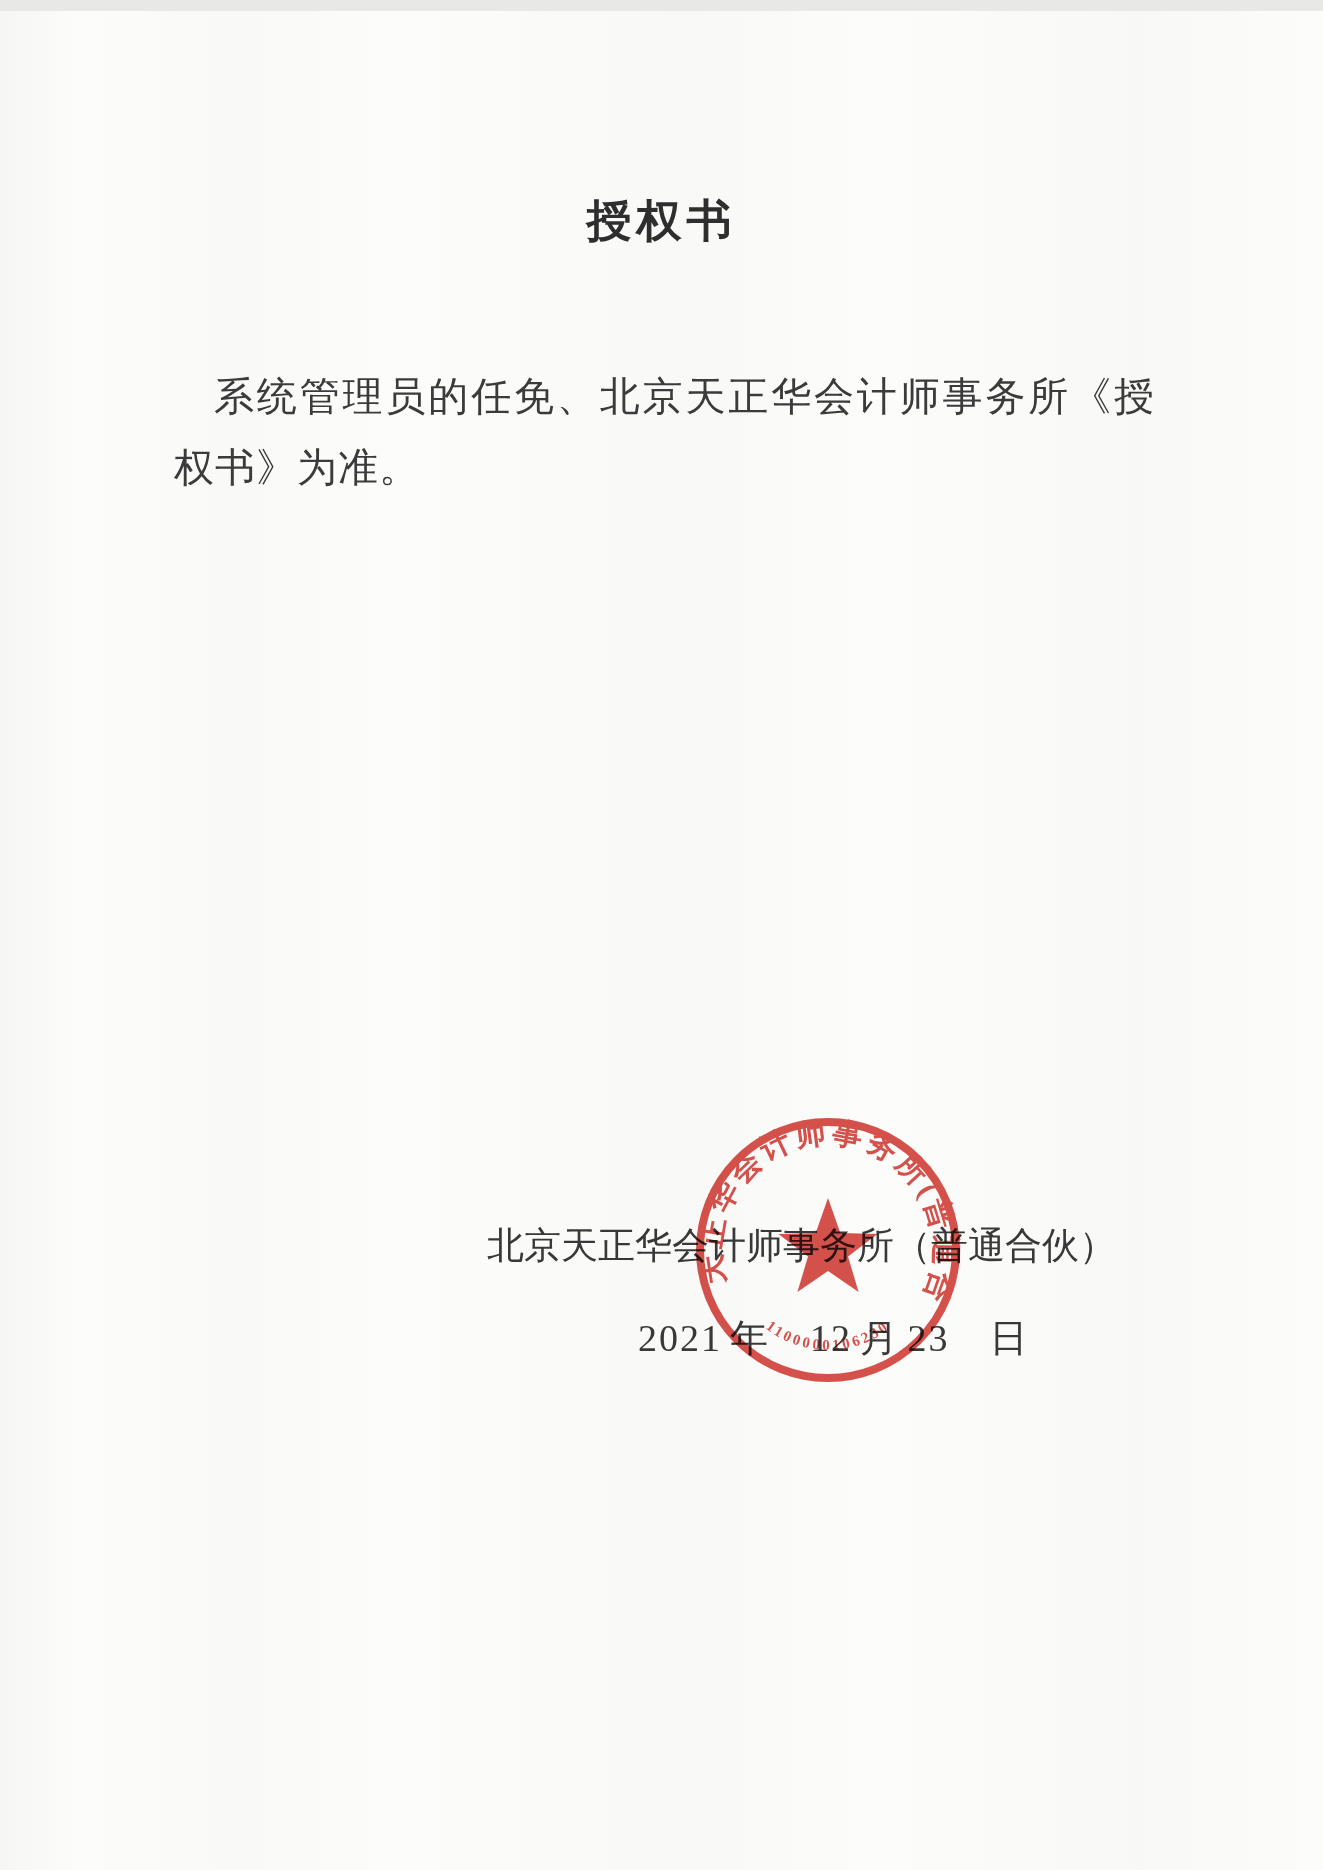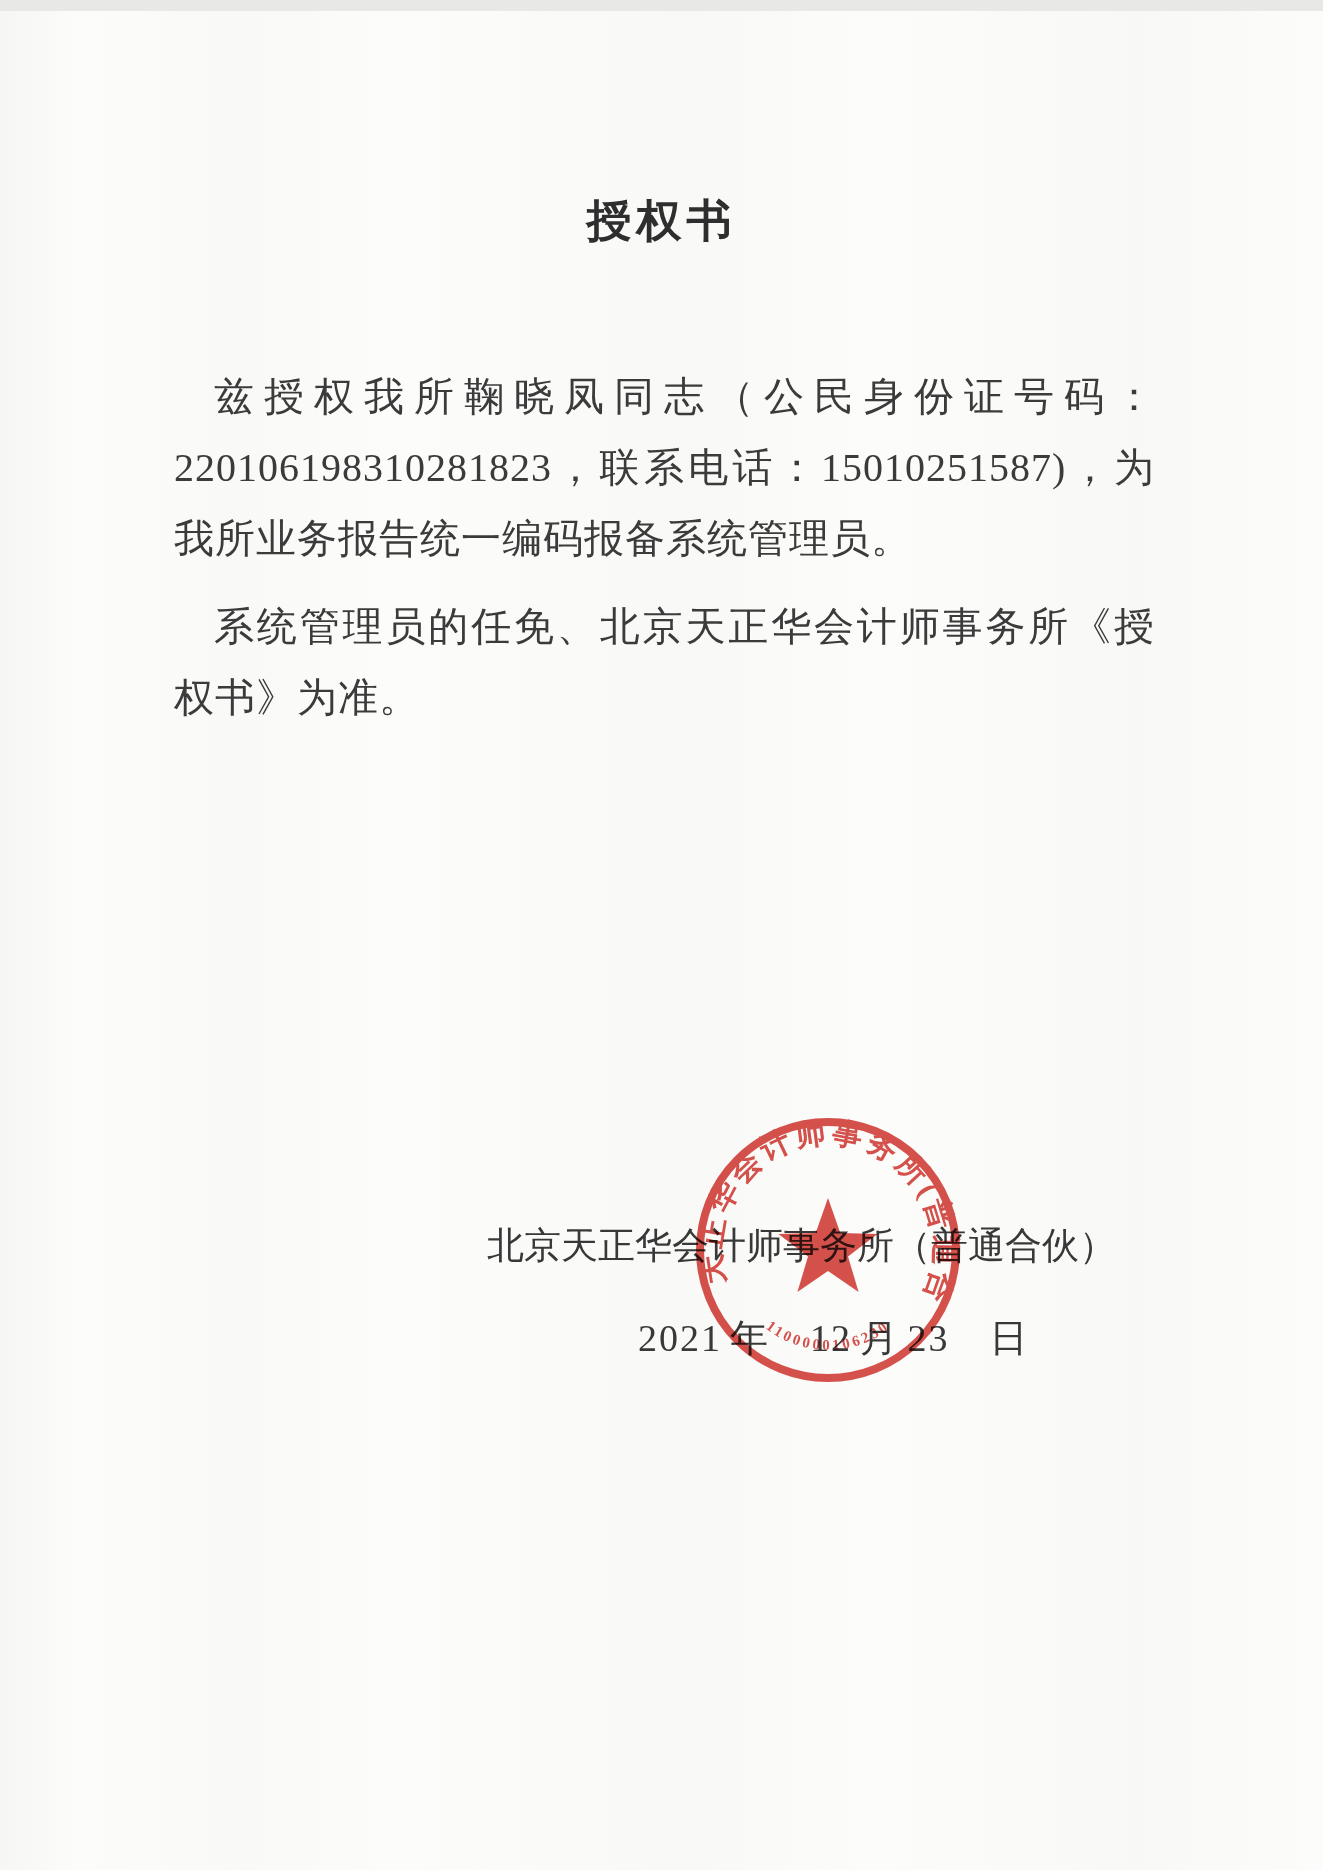--- a/index.html
+++ b/index.html
@@ -83,21 +83,20 @@
   }
 </style>
 </head>
 <body>
 
 <div class="page">
 
   <h1 class="title">授权书</h1>
 
   <div class="body-text">
-    <p class="para">兹授权我所鞠晓凤同志（公民身份证号码：220106198310281823，联系电话：15010251587)，为我所业务报告统一编码报备系统管理员。</p>
     <p class="para">系统管理员的任免、北京天正华会计师事务所《授权书》为准。</p>
   </div>
 
   <div class="sign-company">北京天正华会计师事务所（普通合伙）</div>
 
   <div class="sign-date">
     <span class="num">2021</span><span class="unit gap-after-year">年</span><span class="num">12</span><span class="unit">月</span>&nbsp;<span class="num gap-after-day">23</span><span class="unit">日</span>
   </div>
 
   <svg class="seal" viewBox="0 0 272 272" aria-hidden="true">

